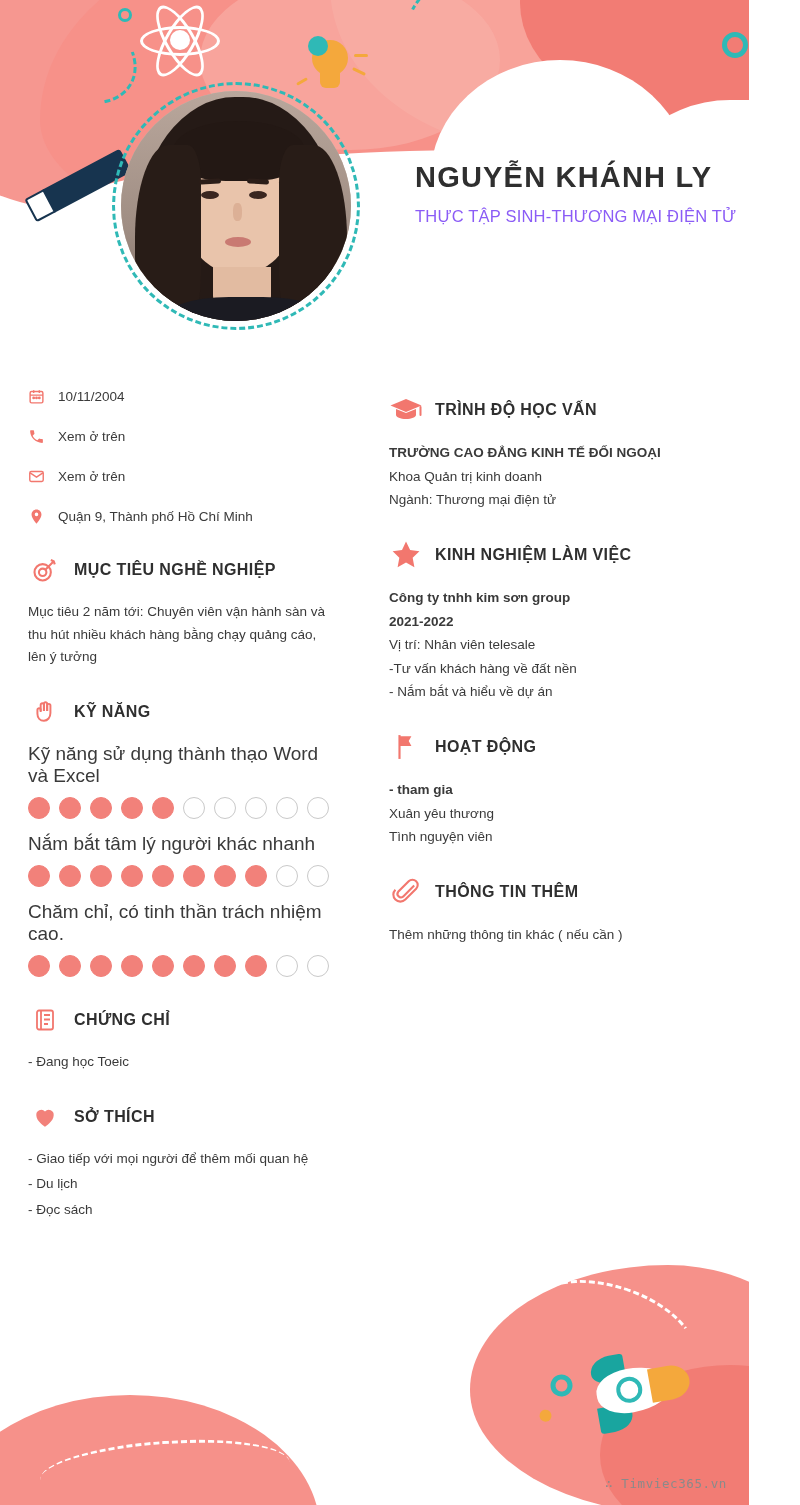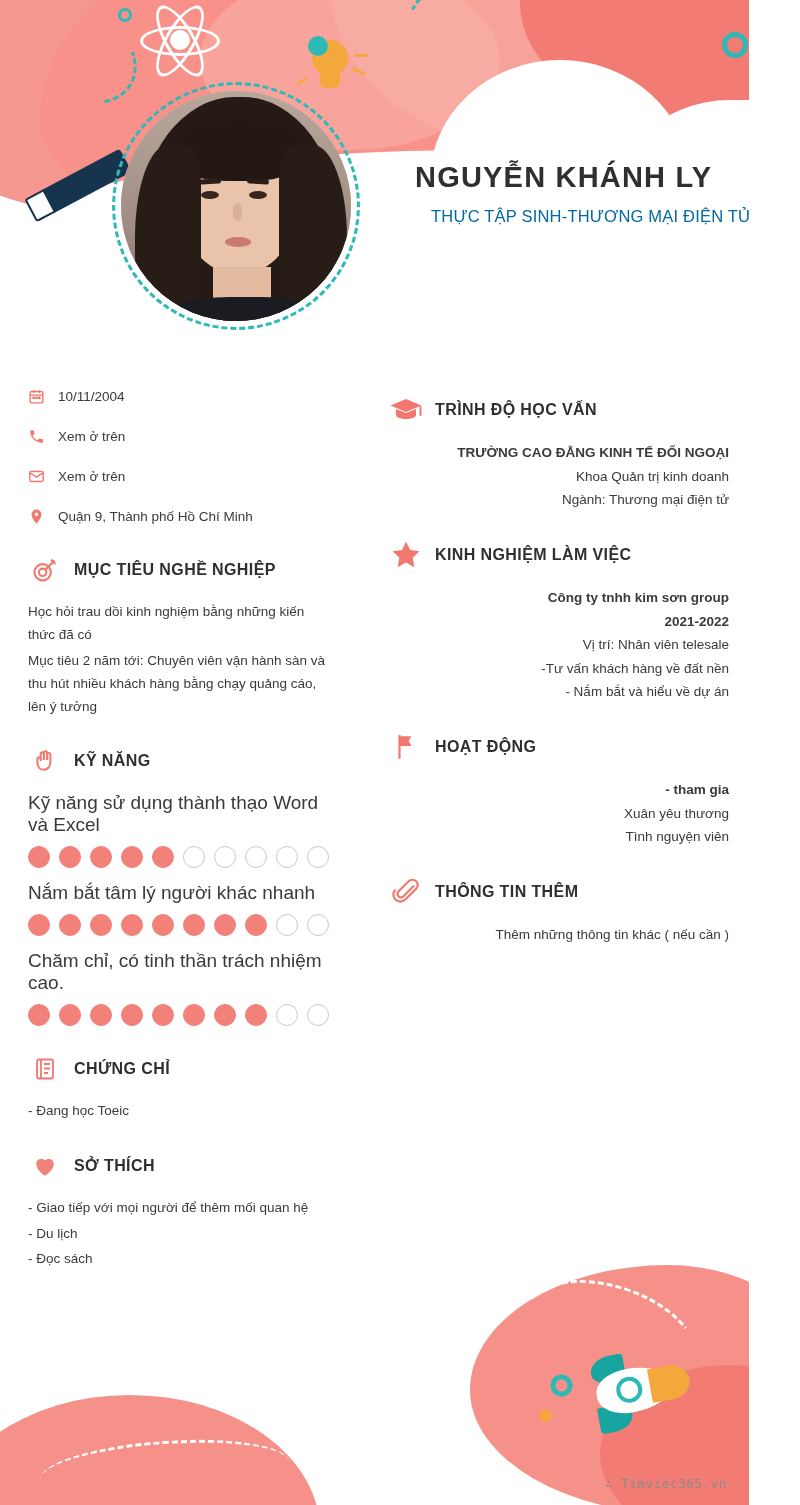--- a/index.html
+++ b/index.html
@@ -199,39 +199,37 @@
   .name {
     font-size: 29px;
     font-weight: bold;
     letter-spacing: 1.2px;
     color: #2f2f2f;
     line-height: 1.2;
   }
   .role {
     margin-top: 12px;
     font-size: 16.5px;
-    color: #0369a1;
+    color: #8b5cf6;
     letter-spacing: .2px;
-    margin-left: 16px;
   }
 
   
   .body-wrap {
     position: relative;
     display: flex;
     padding: 10px 0 0 0;
   }
   .col-left {
     width: 370px;
     padding: 20px 20px 0 28px;
   }
   .col-right {
     width: 430px;
     padding: 20px 20px 0 40px;
-    text-align: right;
   }
 
   
   .contact-row {
     display: flex;
     align-items: center;
     margin-bottom: 18px;
     min-height: 22px;
   }
   .contact-ico {
@@ -480,21 +478,20 @@
       <div class="sec-head">
         <span class="sec-ico">
           <svg width="28" height="28" viewBox="0 0 24 24" fill="none" stroke="#f2776e" stroke-width="1.8">
             <circle cx="10" cy="14" r="7"></circle>
               <circle cx="10" cy="14" r="3.2"></circle>
             <path d="m12.5 11.5 7-7M17 3.5l2.5 1 .9 2.6"></path>
           </svg>
         </span>
         <span class="sec-title">MỤC TIÊU NGHỀ NGHIỆP</span>
       </div>
-      <div class="para">Học hỏi trau dồi kinh nghiệm bằng những kiến thức đã có</div>
       <div class="para">Mục tiêu 2 năm tới: Chuyên viên vận hành sàn và thu hút nhiều khách hàng bằng chạy quảng cáo, lên ý tưởng</div>
 
       <div class="sec-head">
         <span class="sec-ico">
           <svg width="26" height="26" viewBox="0 0 24 24" fill="none" stroke="#f2776e" stroke-width="1.8">
             <path d="M8 11V5.5a1.5 1.5 0 0 1 3 0V11"></path>
               <path d="M11 11V4.5a1.5 1.5 0 0 1 3 0V11"></path>
             <path d="M14 11V6a1.5 1.5 0 0 1 3 0v7c0 4-2.5 7-6 7s-6-2.6-6-6.5V10a1.5 1.5 0 0 1 3 0v2"></path>
           </svg>
         </span>

